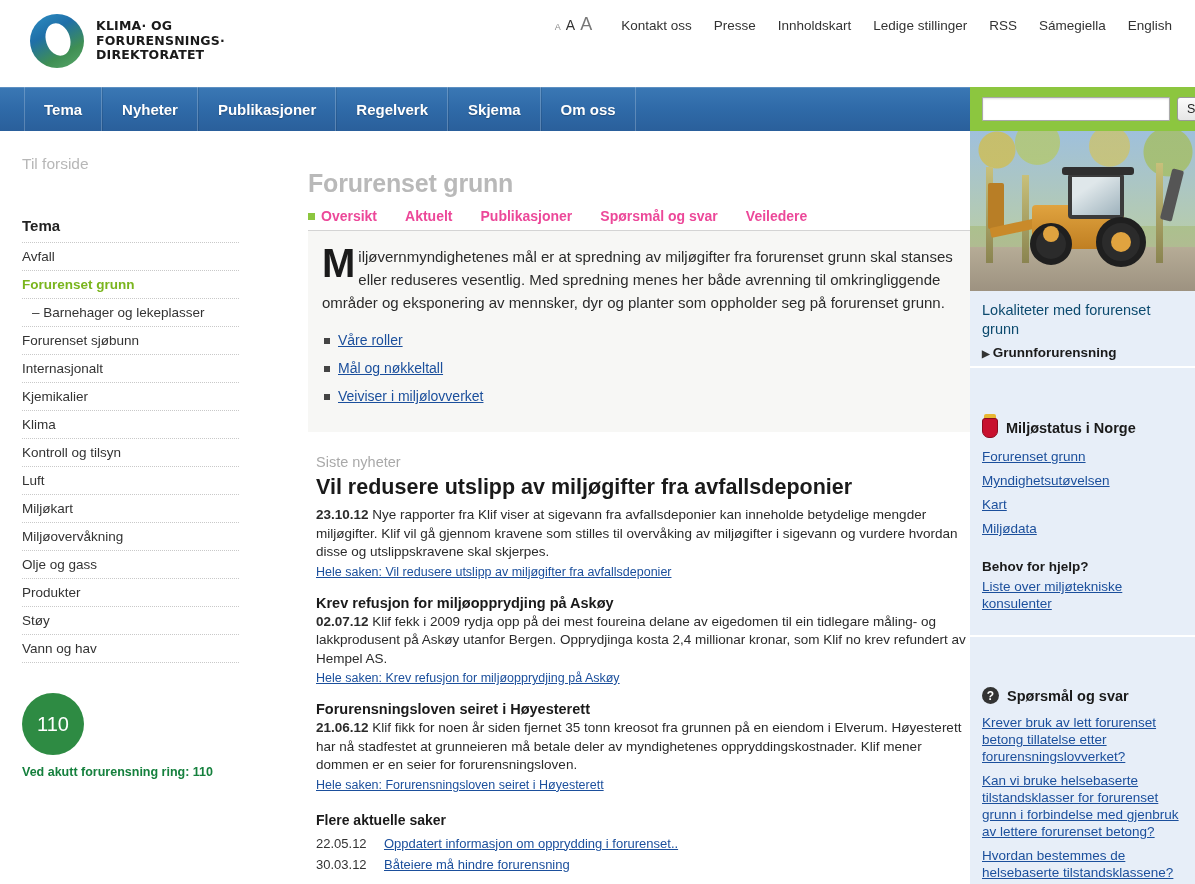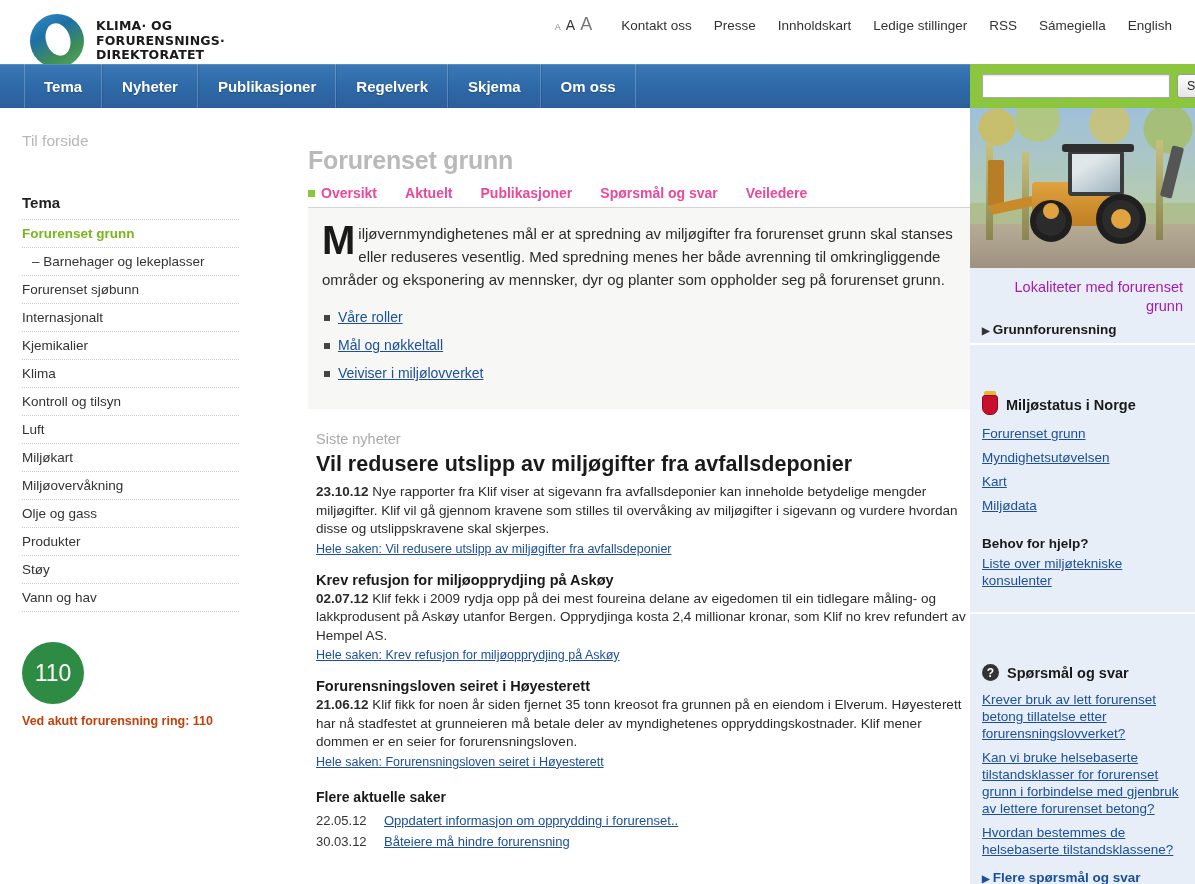--- a/index.html
+++ b/index.html
@@ -9,21 +9,21 @@
     height: 884px;
     background: #ffffff;
     font-family: "Liberation Sans", sans-serif;
     font-size: 13px;
     color: #333333;
     overflow: hidden;
   }
   .page { position: relative; width: 1195px; height: 884px; }
 
   
-  .header { position: relative; height: 64px; }
+  .header { position: relative; height: 87px; }
   .logo-wrap {
     position: absolute; left: 30px; top: 14px;
     display: flex; align-items: center; gap: 12px;
   }
   .logo-mark { width: 54px; height: 54px; position: relative; }
   .logo-mark .ring {
     position: absolute; inset: 0; border-radius: 50%;
     background: linear-gradient(150deg, #2e8fc4 0%, #1f6fa8 35%, #3f8f54 70%, #5aa86a 100%);
   }
   .logo-mark .hole {
@@ -108,26 +108,26 @@
     color: #333; text-decoration: none;
     border-bottom: 1px dotted #c9c9c9;
   }
   .side-item.active { color: #7ab51d; font-weight: bold; }
   .side-item.sub { padding-left: 10px; }
   .badge-block { margin-top: 30px; }
   .badge-circle {
     width: 62px; height: 62px; border-radius: 50%;
     background: #2e8b43; color: #ffffff;
     display: flex; align-items: center; justify-content: center;
-    font-size: 23px; font-weight: normal;
+    font-size: 20px; font-weight: normal;
     font-family: "Liberation Sans", sans-serif;
   }
   .badge-text {
     margin-top: 10px; font-size: 12.5px; font-weight: bold;
-    color: #c2410c; line-height: 15px;
+    color: #15803d; line-height: 15px;
   }
 
   
   .breadcrumb { font-size: 12.5px; color: #444; padding: 2px 0 0 0; }
   .breadcrumb a { color: #1b4f9c; text-decoration: underline; }
   .h1 {
     font-size: 25px; font-weight: bold; color: #b9b9b9;
     margin: 26px 0 10px 0; letter-spacing: -0.2px;
   }
   .tabs {
@@ -222,21 +222,21 @@
   }
   .excav .bucket {
     position: absolute; left: 0px; bottom: 40px; width: 16px; height: 46px;
     background: #b87e26; border-radius: 2px;
   }
   .excav .boom {
     position: absolute; right: 0px; bottom: 48px; width: 12px; height: 52px;
     background: #555; transform: rotate(14deg); border-radius: 2px;
   }
   .promo-cap { padding: 10px 12px 6px 12px; }
-  .promo-cap-title { font-size: 14.5px; color: #a21caf; line-height: 19px; text-align: right; }
+  .promo-cap-title { font-size: 14.5px; color: #0c4a6e; line-height: 19px; }
   .promo-link {
     display: block; margin-top: 6px; font-size: 13.5px; font-weight: bold;
     color: #1a1a1a; text-decoration: none;
   }
   .promo-link .arrow { color: #333; font-size: 10px; margin-right: 3px; }
   .rbox { width: 225px; background: #e7eef8; padding: 14px 12px 16px 12px; border-top: 2px solid #ffffff; }
   .rbox-head { display: flex; align-items: center; gap: 8px; font-size: 14.5px; font-weight: bold; color: #1a1a1a; margin-bottom: 10px; margin-top: 36px; }
   .crest { width: 16px; height: 20px; position: relative; }
   .crest .shield {
     position: absolute; inset: 0; background: #c8102e;
@@ -307,20 +307,21 @@
   </div>
 
   <div class="content">
 
     <div class="col-left">
       <a class="til-forside" href="#" style="text-decoration:none;display:block;">Til forside</a>
 
       <div class="side-title">Tema</div>
 
       <div class="side-list">
+        <a class="side-item" href="#">Avfall</a>
         <a class="side-item active" href="#">Forurenset grunn</a>
         <a class="side-item sub" href="#">– Barnehager og lekeplasser</a>
         <a class="side-item" href="#">Forurenset sjøbunn</a>
         <a class="side-item" href="#">Internasjonalt</a>
         <a class="side-item" href="#">Kjemikalier</a>
         <a class="side-item" href="#">Klima</a>
         <a class="side-item" href="#">Kontroll og tilsyn</a>
         <a class="side-item" href="#">Luft</a>
         <a class="side-item" href="#">Miljøkart</a>
         <a class="side-item" href="#">Miljøovervåkning</a>

